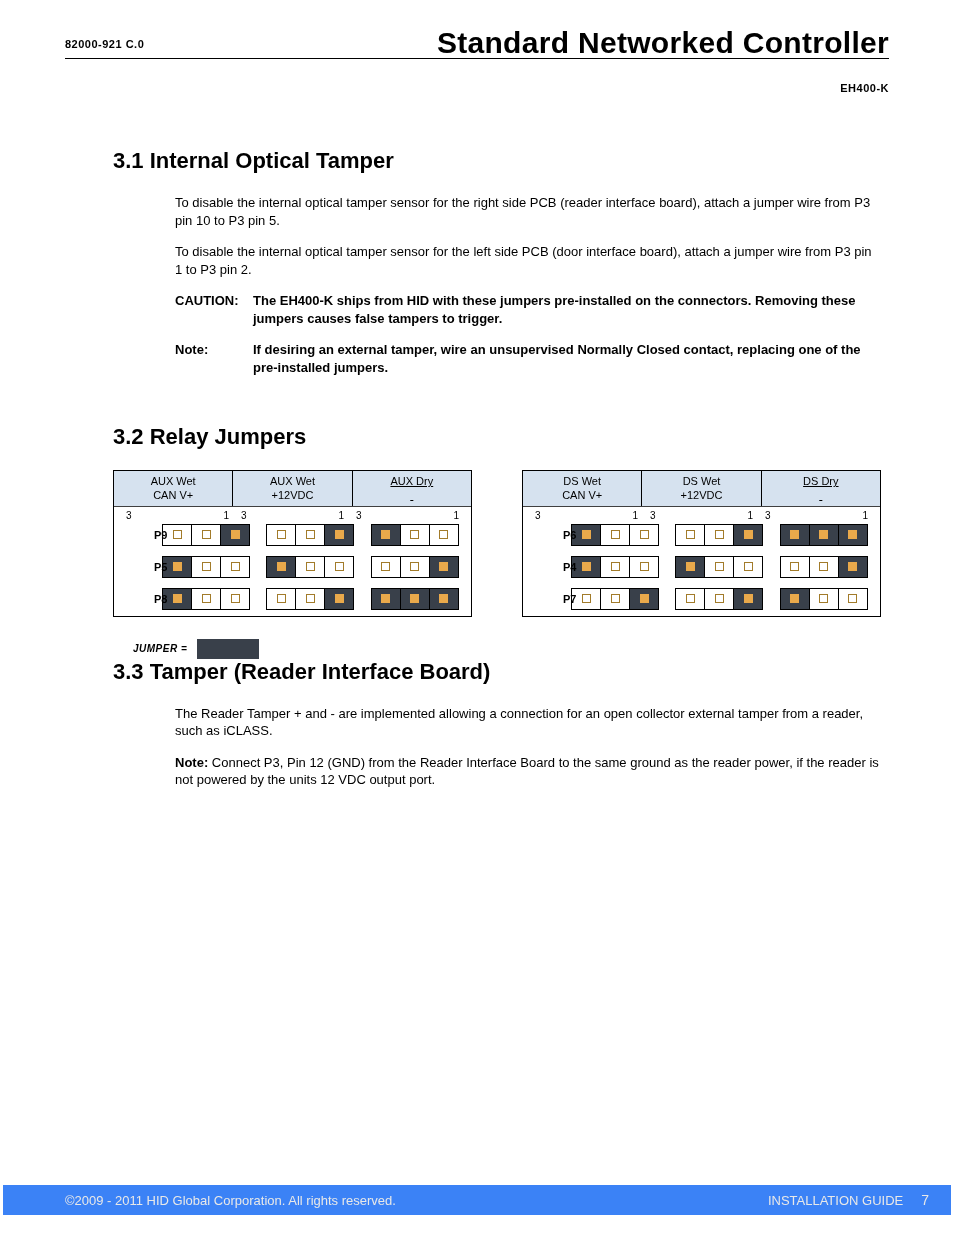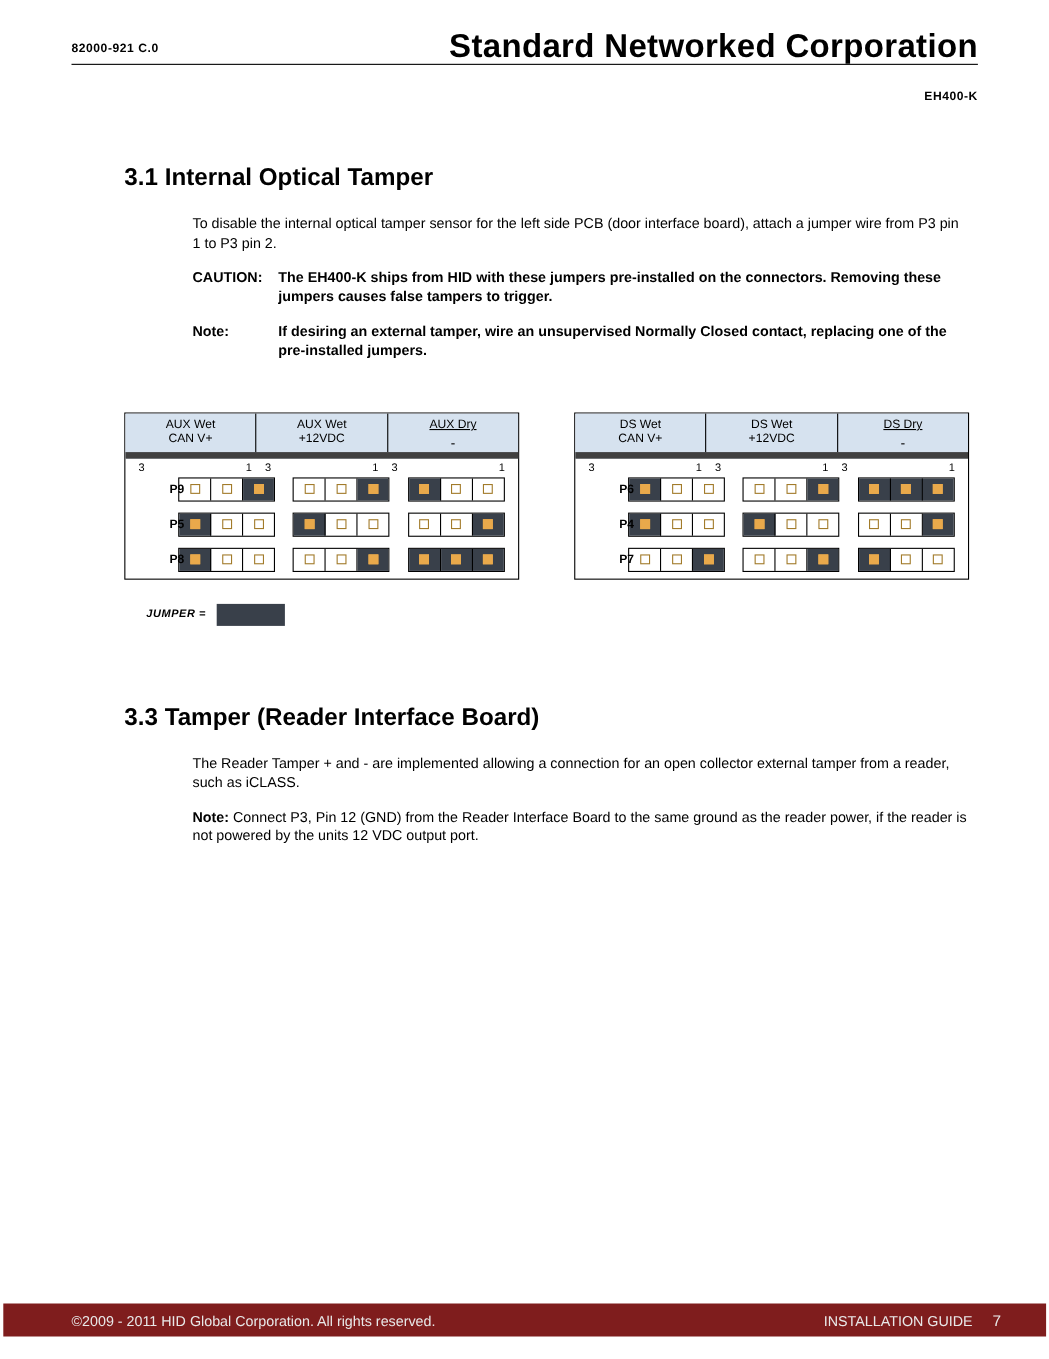--- a/index.html
+++ b/index.html
@@ -9,71 +9,73 @@
   .title{position:absolute;top:-8px;right:0;font-family:"Gill Sans","Gill Sans MT","Trebuchet MS",sans-serif;font-size:30px;font-weight:bold;letter-spacing:.3px;}
   .hr1{position:absolute;top:58px;left:62px;right:62px;border-top:1px solid #000;}
   .model{position:absolute;top:82px;right:62px;font-size:11px;font-weight:bold;letter-spacing:.5px;}
   .body{position:absolute;top:148px;left:110px;right:70px;}
   .sec-h{font-family:Verdana,Geneva,sans-serif;font-size:22px;font-weight:bold;margin:0 0 20px 0;}
   .para{font-size:13px;line-height:1.35;margin:0 0 14px 0;padding-left:62px;}
   .note-row{display:flex;font-size:13px;line-height:1.35;margin:0 0 14px 0;padding-left:62px;}
   .note-label{font-weight:bold;min-width:78px;}
   .note-text{font-weight:bold;flex:1;}
   .sec2{margin-top:48px;}
-  .sec3{margin-top:70px;}
+  .sec3{}
   .diagram-wrap{display:flex;gap:50px;margin-top:14px;}
   .block{border:1px solid #000;width:357px;}
-  .block-head{display:flex;background:#d6e2ef;border-bottom:6px solid #404040;justify-content:center;}
+  .block-head{display:flex;background:#d6e2ef;border-bottom:1px solid #404040;justify-content:center;}
   .bh-cell{flex:1;text-align:center;font-size:11px;line-height:1.2;padding:4px 2px;border-right:1px solid #000;}
   .bh-cell:last-child{border-right:none;text-decoration:underline;}
   .block-body{padding:2px 4px 6px 4px;}
   .nums{display:flex;font-size:10px;padding:1px 2px 0 2px;}
   .nums .col{flex:1;display:flex;justify-content:space-between;padding:0 6px;}
   .jrow{display:flex;align-items:center;margin:3px 0 10px 0;}
   .jrow:last-child{margin-bottom:0;align-items:center;}
   .cellwrap{flex:1;display:flex;justify-content:center;}
   .strip{display:flex;border:1px solid #000;}
   .pin{width:28px;height:20px;display:flex;align-items:center;justify-content:center;border-right:1px solid #000;position:relative;}
   .pin:last-child{border-right:none;}
   .square{width:9px;height:9px;border:1px solid #a27b2a;box-sizing:border-box;}
   .jumper-on{background:#39404a;}
   .jumper-on .square{border-color:#e9a94b;background:#e9a94b;}
   .rowlabel{position:absolute;font-size:11px;font-weight:bold;}
   .row-rel{position:relative;margin-left:36px;}
   .legend{margin-top:22px;font-size:10px;font-weight:bold;display:flex;align-items:center;gap:10px;letter-spacing:.5px;}
   .legend-box{width:62px;height:20px;background:#39404a;}
-  .footer{position:absolute;bottom:20px;left:0;right:0;height:30px;background:#7f1d1d;color:#e8e8e8;font-family:"Gill Sans","Gill Sans MT","Trebuchet MS",sans-serif;display:flex;align-items:center;padding:0 41px 0 62px;font-size:13px;justify-content:space-between;}
+  .footer{position:absolute;bottom:20px;left:0;right:0;height:30px;background:#3b82f6;color:#e8e8e8;font-family:"Gill Sans","Gill Sans MT","Trebuchet MS",sans-serif;display:flex;align-items:center;padding:0 22px 0 62px;font-size:13px;justify-content:space-between;}
   .footer .right{display:flex;align-items:center;gap:18px;}
   .footer .pg{font-size:14px;}
 </style>
 </head>
 <body>
 
 <div class="page">
   <div class="header">
     <span class="docnum">82000-921 C.0</span>
-    <span class="title">Standard Networked Corporation</span>
+    <span class="title">Standard Networked Controller</span>
   </div>
   <div class="hr1"></div>
   <div class="model">EH400-K</div>
 
   <div class="body">
 
     <h2 class="sec-h">3.1  Internal Optical Tamper</h2>
+    <p class="para">To disable the internal optical tamper sensor for the right side PCB (reader interface board), attach a jumper wire from P3 pin 10 to P3 pin 5.</p>
     <p class="para">To disable the internal optical tamper sensor for the left side PCB (door interface board), attach a jumper wire from P3 pin 1 to P3 pin 2.</p>
     <div class="note-row">
       <span class="note-label">CAUTION:</span>
       <span class="note-text">The EH400-K ships from HID with these jumpers pre-installed on the connectors. Removing these jumpers causes false tampers to trigger.</span>
     </div>
     <div class="note-row">
       <span class="note-label">Note:</span>
       <span class="note-text">If desiring an external tamper, wire an unsupervised Normally Closed contact, replacing one of the pre-installed jumpers.</span>
     </div>
 
     <div class="sec2">
+      <h2 class="sec-h">3.2  Relay Jumpers</h2>
       <div class="diagram-wrap">
         <div class="block">
             <div class="block-head">
               <div class="bh-cell">AUX Wet<br>CAN V+</div>
               <div class="bh-cell">AUX Wet<br>+12VDC</div>
               <div class="bh-cell">AUX Dry<br>&nbsp;</div>
             </div>
             <div class="block-body">
               <div class="nums">
                 <div class="col">

